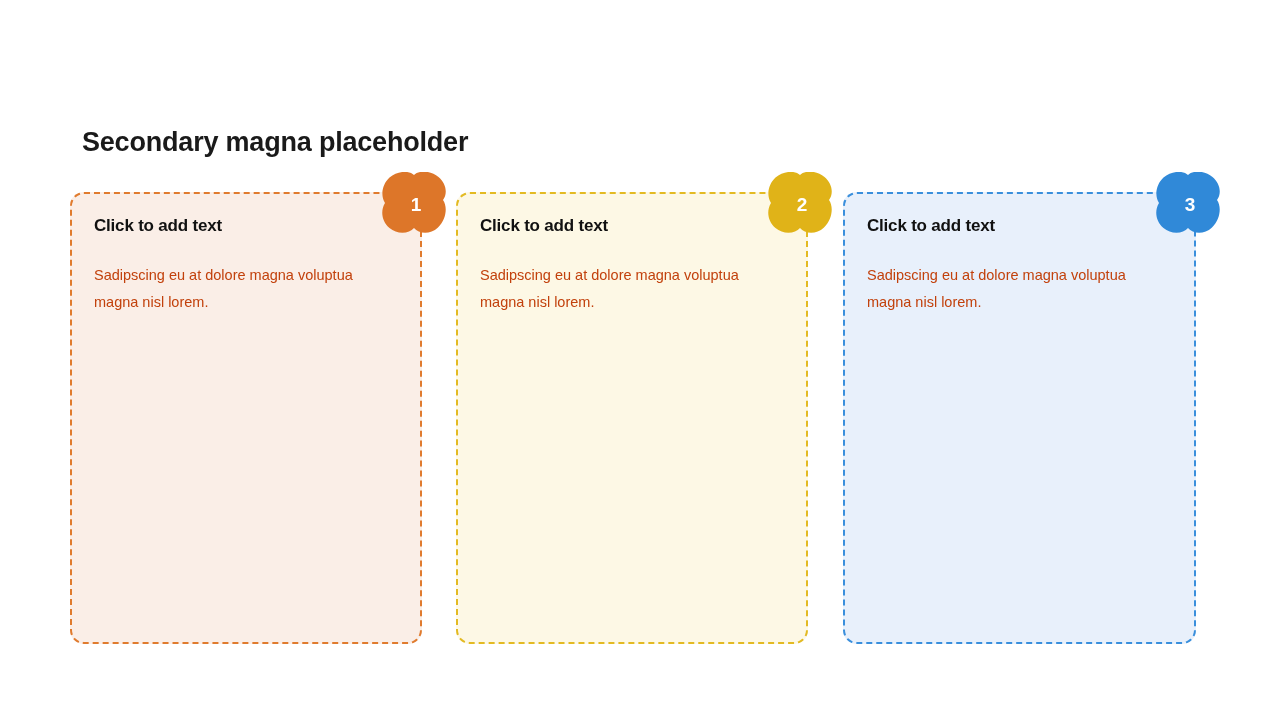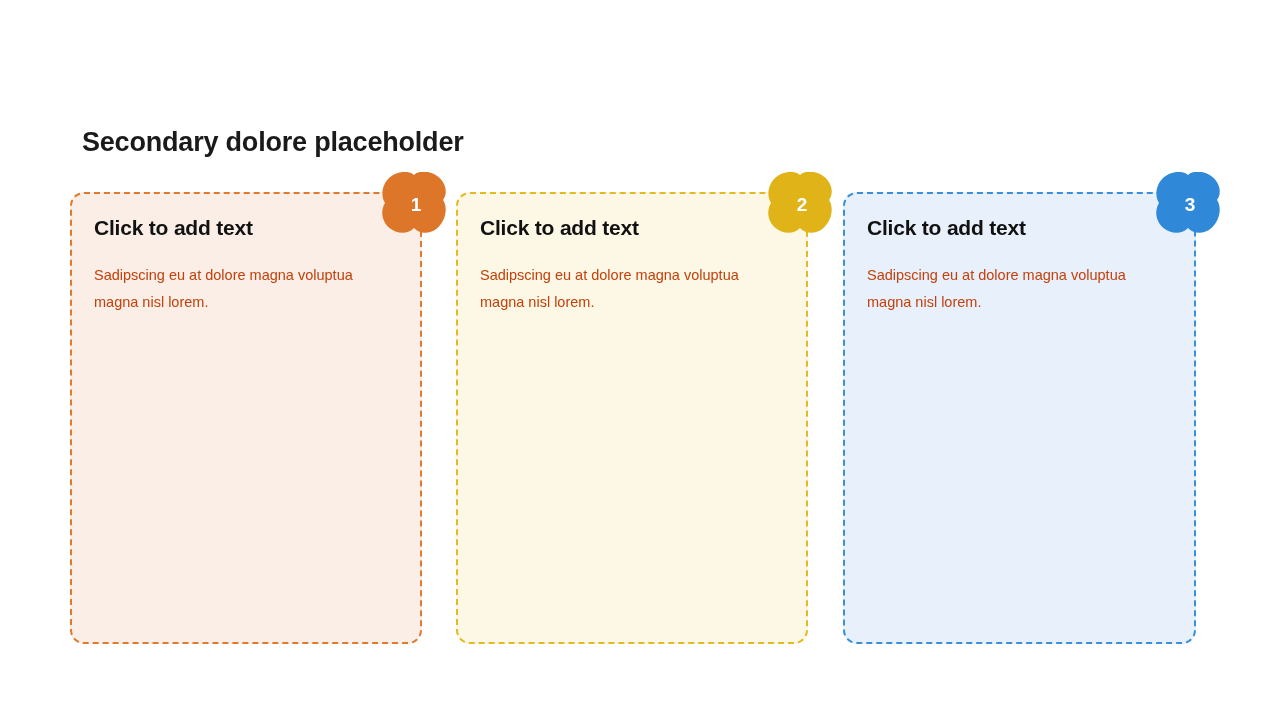--- a/index.html
+++ b/index.html
@@ -50,21 +50,21 @@
   }
 
   .card-1 { left: 70px;  width: 352px; background: #FAEEE7; border-color: #E07B2E; }
   .card-2 { left: 456px; width: 352px; background: #FDF8E5; border-color: #E3BA22; }
   .card-3 { left: 843px; width: 353px; background: #E8F0FB; border-color: #3A8FDC; }
 
   .card-heading {
     position: absolute;
     left: 22px;
     top: 22px;
-    font-size: 21px;
+    font-size: 17px;
     font-weight: bold;
     color: #111111;
     letter-spacing: -0.2px;
     white-space: nowrap;
   }
 
   .card-body {
     position: absolute;
     left: 22px;
     top: 68px;
@@ -102,21 +102,21 @@
     padding-top: 3px;
     box-sizing: border-box;
     pointer-events: none;
   }
 </style>
 </head>
 <body>
 
 <div class="slide">
 
-  <div class="slide-title">Secondary dolore placeholder</div>
+  <div class="slide-title">Secondary magna placeholder</div>
 
   <div class="cards">
 
     <div class="card card-1">
       <div class="card-heading">Click to add text</div>
       <div class="card-body">Sadipscing eu at dolore magna voluptua magna nisl lorem.</div>
       <div class="badge">
         <svg viewBox="0 0 68 62" xmlns="http://www.w3.org/2000/svg">
           <path d="M34 3
                    C 39 -2, 51 -1.5, 58.5 5

